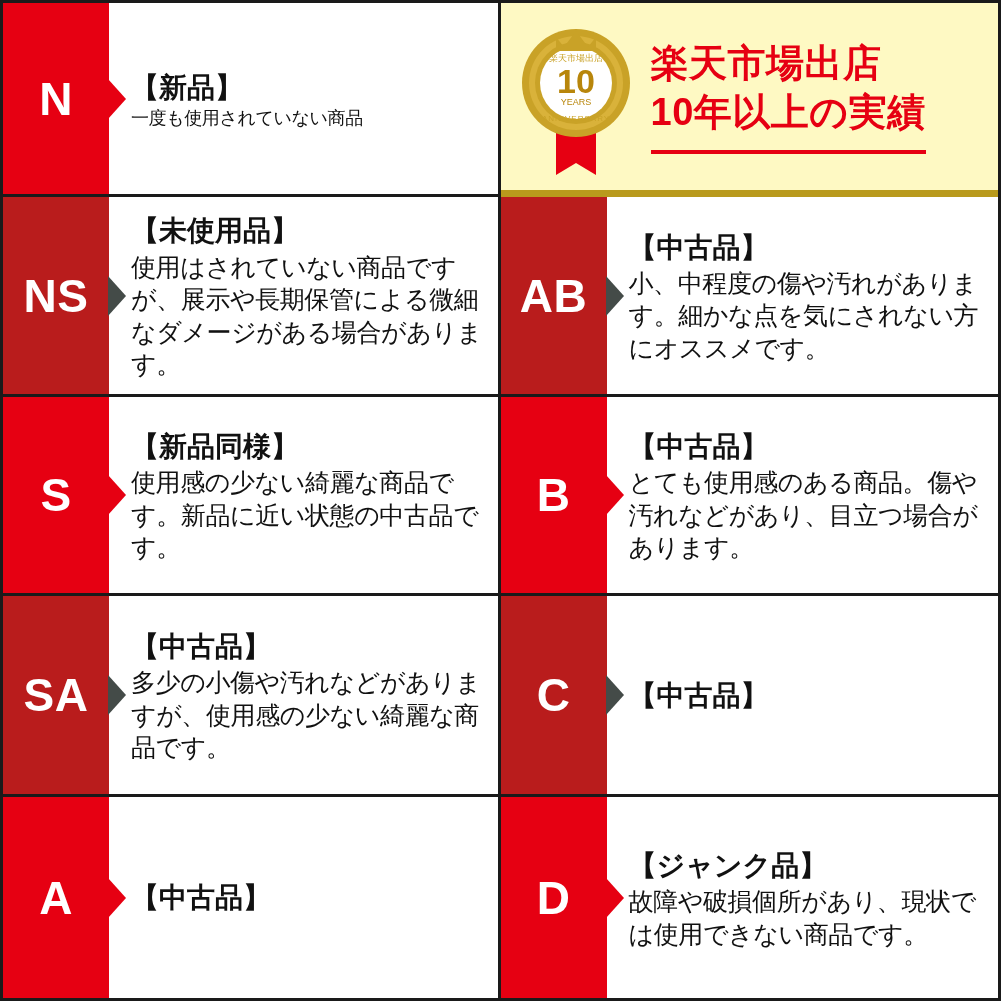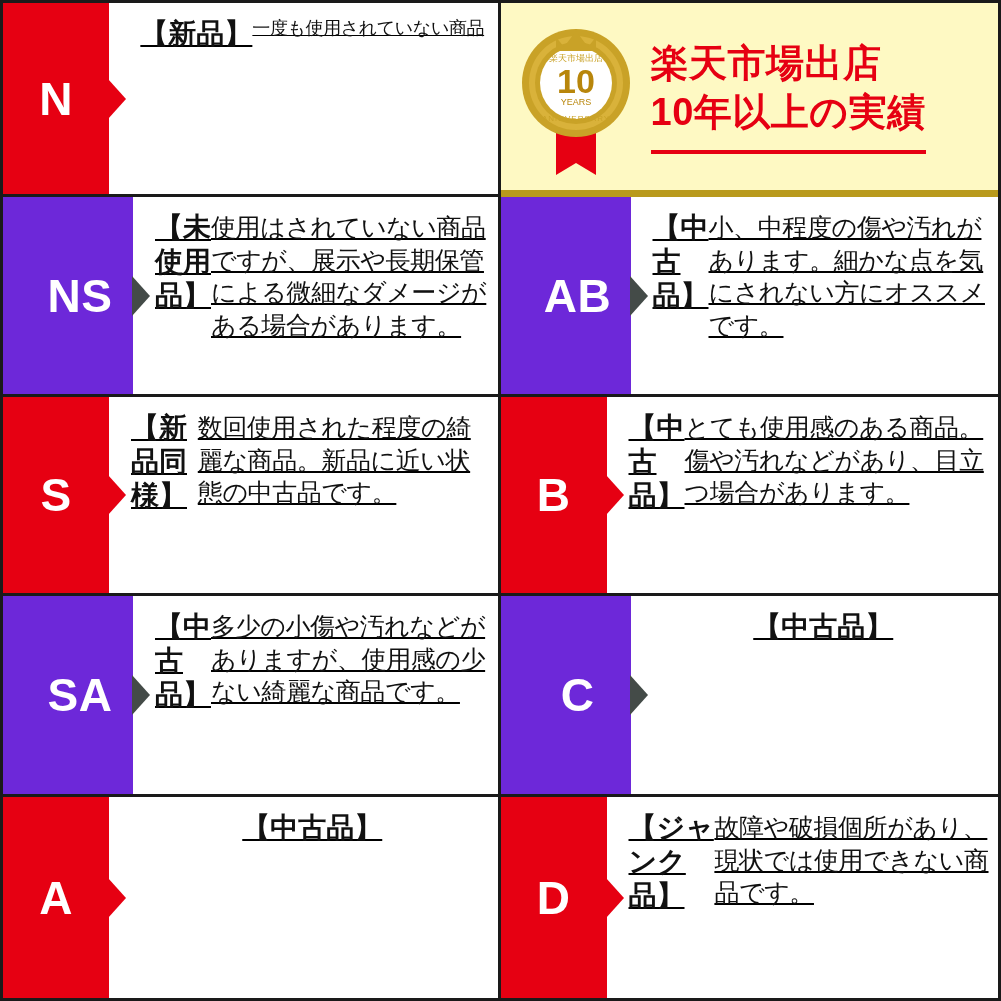--- a/index.html
+++ b/index.html
@@ -50,44 +50,43 @@
     display: flex;
     align-items: center;
     justify-content: center;
     color: #ffffff;
     font-weight: bold;
     letter-spacing: 0.5px;
     font-size: 46px;
     line-height: 1;
   }
   .rank.red { background: #e60012; }
-  .rank.gray { background: #6d28d9; padding-left: 24px; }
+  .rank.gray { background: #b91c1c; }
   
   .rank .arrow {
     position: absolute;
     right: -17px;
     top: 50%;
     transform: translateY(-50%);
     width: 0;
     height: 0;
     border-top: 20px solid transparent;
     border-bottom: 20px solid transparent;
     z-index: 3;
   }
   .rank.red .arrow { border-left: 18px solid #e60012; }
   .rank.gray .arrow { border-left: 18px solid #444b48; }
 
   .desc {
     flex: 1 1 auto;
     padding: 14px 4px 10px 22px;
     box-sizing: border-box;
     display: flex;
-    flex-direction: row;
+    flex-direction: column;
     justify-content: center;
-    text-decoration: underline;
   }
   .desc .title {
     font-size: 28px;
     font-weight: bold;
     color: #111111;
     line-height: 1.22;
     margin-bottom: 2px;
   }
   .desc .body {
     font-size: 18px;
@@ -204,21 +203,21 @@
       </div>
     </div>
 
     <div class="cell tight">
       <div class="rank red">
         <span>S</span>
         <span class="arrow"></span>
       </div>
       <div class="desc">
         <div class="title">【新品同様】</div>
-        <div class="body">数回使用された程度の綺麗な商品。新品に近い状態の中古品です。</div>
+        <div class="body">使用感の少ない綺麗な商品です。新品に近い状態の中古品です。</div>
       </div>
     </div>
 
     <div class="cell col-right tight">
       <div class="rank red">
         <span>B</span>
         <span class="arrow"></span>
       </div>
       <div class="desc">
         <div class="title">【中古品】</div>

